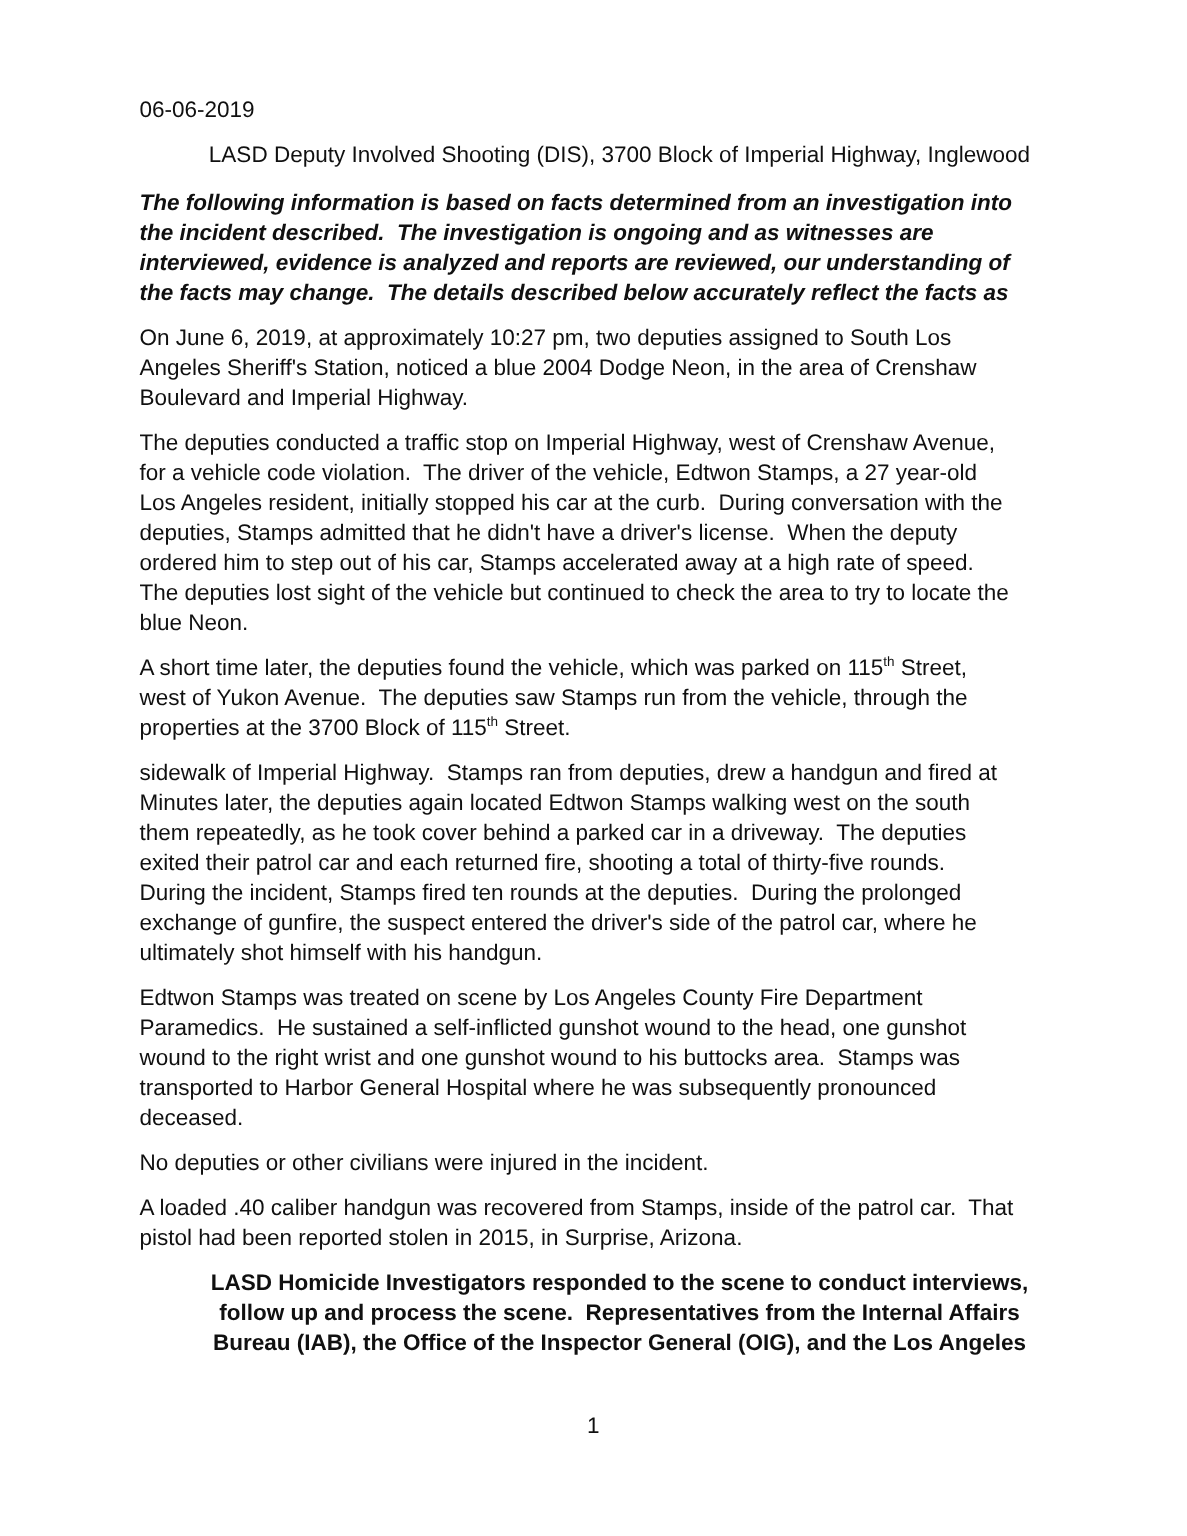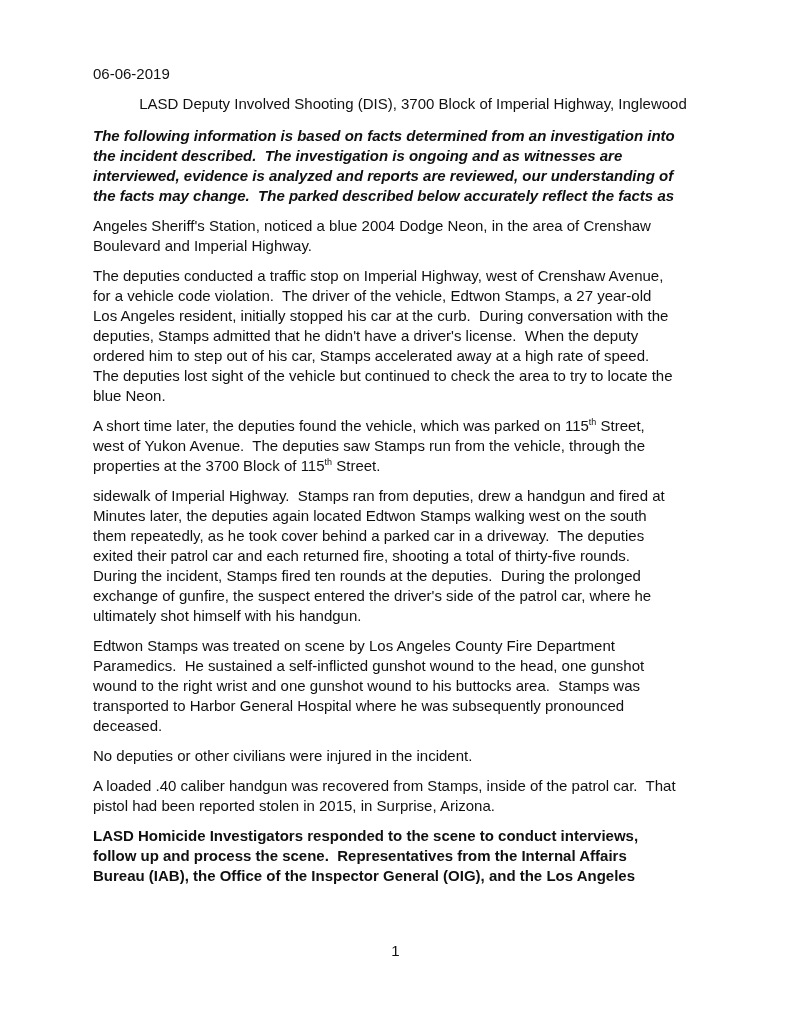--- a/index.html
+++ b/index.html
@@ -20,21 +20,21 @@
   }
   .line {
     white-space: pre;
     font-size: 15px;
     line-height: 20px;
   }
   .doc-date { margin-bottom: 10px; }
   .doc-title { margin-bottom: 12px; text-align: center; }
   .para { margin-bottom: 10px; }
   .para.bold-italic { font-weight: 700; font-style: italic; }
-  .para.bold { font-weight: 700; }
+  .para.bold { font-weight: 700; text-align: center; }
   .para sup {
     font-size: 9px;
     line-height: 0;
     vertical-align: super;
     margin-top: 24px;
   }
   .page-number {
     position: absolute;
     top: 941px;
     left: 0;
@@ -49,23 +49,24 @@
 
 <div class="page">
   <div class="content">
     <div class="line doc-date">06-06-2019</div>
     <div class="line doc-title">LASD Deputy Involved Shooting (DIS), 3700 Block of Imperial Highway, Inglewood</div>
     <div id="paragraphs">
         <div class="para bold-italic">
           <div class="line"><span>The following information is based on facts determined from an investigation into</span></div>
           <div class="line"><span>the incident described.  The investigation is ongoing and as witnesses are</span></div>
           <div class="line"><span>interviewed, evidence is analyzed and reports are reviewed, our understanding of</span></div>
-          <div class="line"><span>the facts may change.  The parked described below accurately reflect the facts as</span></div>
+          <div class="line"><span>the facts may change.  The details described below accurately reflect the facts as</span></div>
         </div>
         <div class="para">
+          <div class="line"><span>On June 6, 2019, at approximately 10:27 pm, two deputies assigned to South Los</span></div>
           <div class="line"><span>Angeles Sheriff's Station, noticed a blue 2004 Dodge Neon, in the area of Crenshaw</span></div>
           <div class="line"><span>Boulevard and Imperial Highway.</span></div>
         </div>
         <div class="para">
           <div class="line"><span>The deputies conducted a traffic stop on Imperial Highway, west of Crenshaw Avenue,</span></div>
           <div class="line"><span>for a vehicle code violation.  The driver of the vehicle, Edtwon Stamps, a 27 year-old</span></div>
           <div class="line"><span>Los Angeles resident, initially stopped his car at the curb.  During conversation with the</span></div>
           <div class="line"><span>deputies, Stamps admitted that he didn't have a driver's license.  When the deputy</span></div>
           <div class="line"><span>ordered him to step out of his car, Stamps accelerated away at a high rate of speed.</span></div>
           <div class="line"><span>The deputies lost sight of the vehicle but continued to check the area to try to locate the</span></div>

